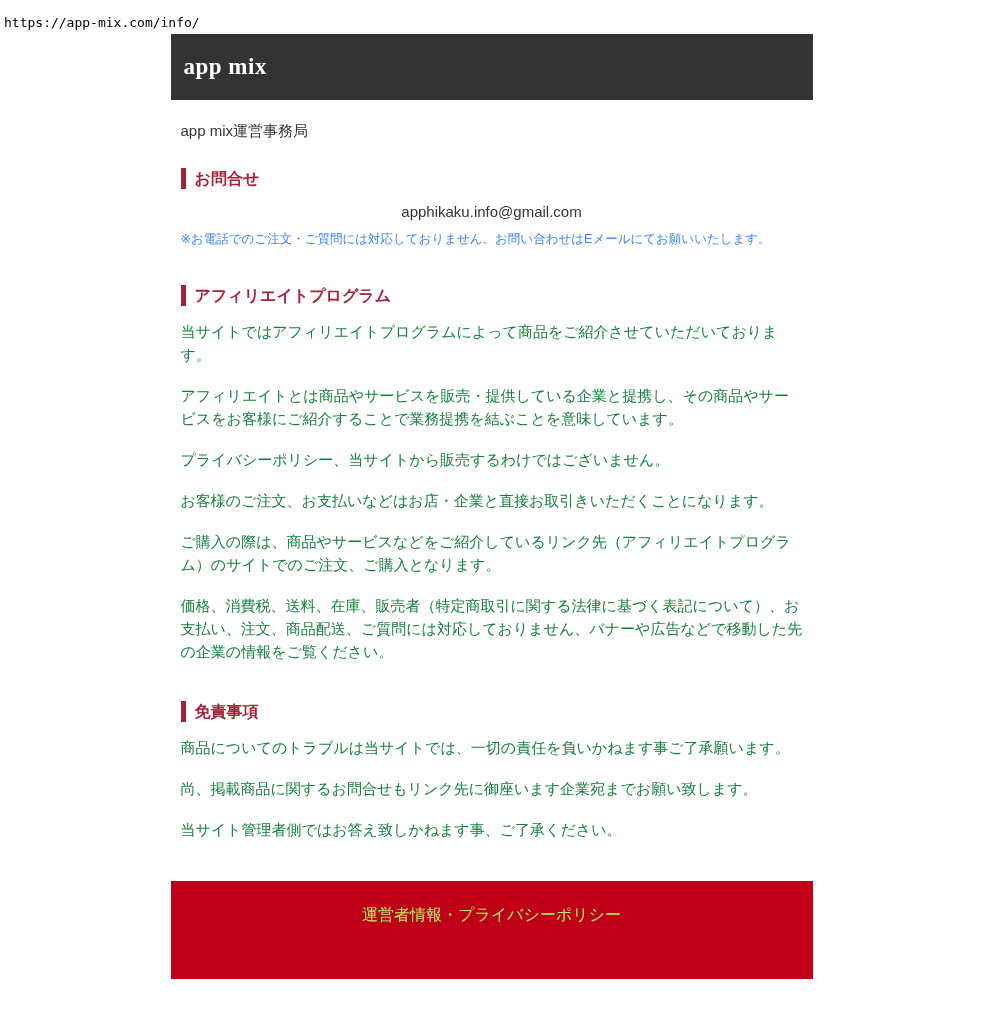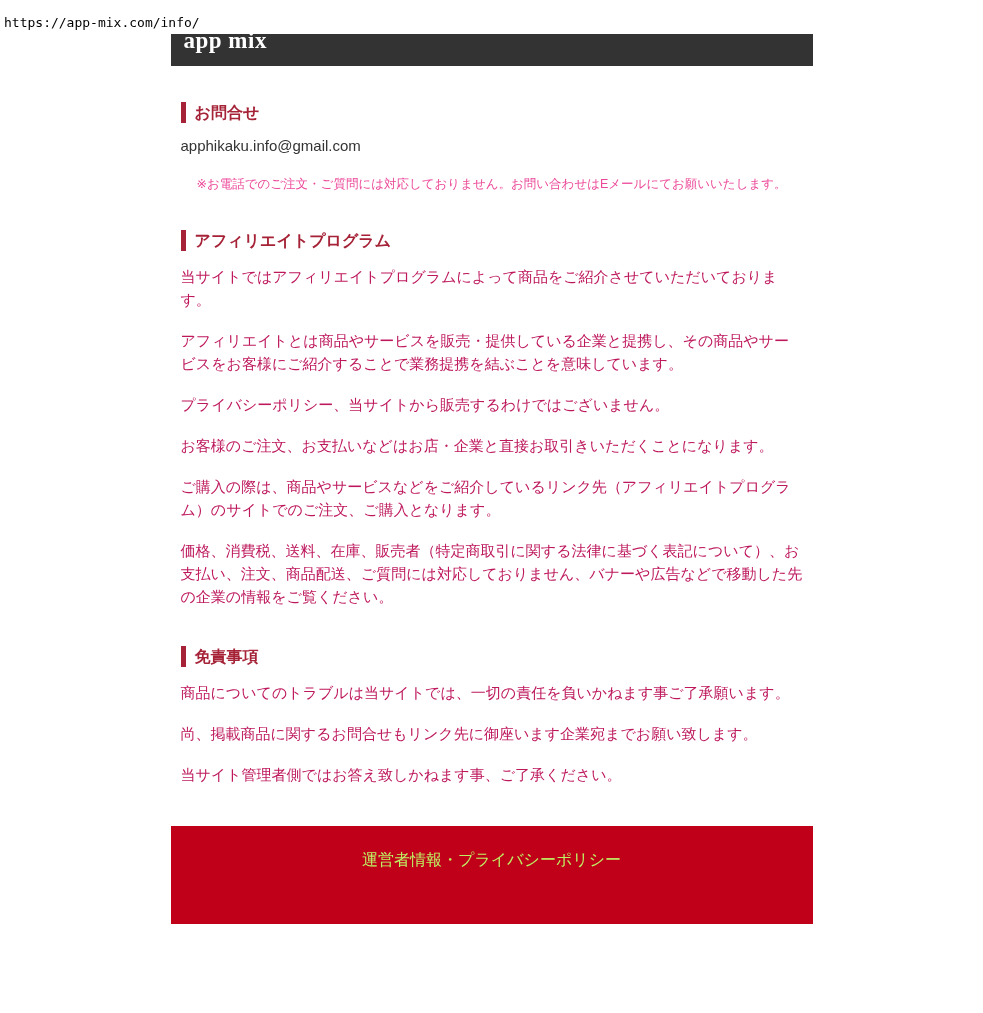--- a/index.html
+++ b/index.html
@@ -18,23 +18,23 @@
     padding: 15px 0 0 4px;
     height: 34px;
     white-space: nowrap;
   }
   .container {
     width: 642px;
     margin: 0 auto;
   }
   .site-header {
     background: #333333;
-    height: 32px;
+    height: 66px;
     display: flex;
-    align-items: flex-end;
+    align-items: center;
     padding: 12px 13px;
   }
   .logo {
     font-family: "Liberation Serif", "DejaVu Serif", serif;
     font-weight: bold;
     font-size: 23px;
     color: #ffffff;
     letter-spacing: 0.5px;
   }
   .content { padding: 0 10px; }
@@ -46,39 +46,39 @@
   }
   .section-heading {
     margin: 38px 0 14px;
     font-size: 16px;
     font-weight: bold;
     color: #a52237;
     border-left: 5px solid #a52237;
     padding-left: 9px;
     line-height: 21px;
   }
-  .section-heading.first { margin-top: 36px; }
+  .section-heading.first { margin-top: 28px; }
   .email {
     font-size: 15px;
     line-height: 18px;
-    margin: 0 0 22px;
+    margin: 0 0 11px;
     color: #333333;
+    text-align: center;
   }
   .note {
     font-size: 12.5px;
     line-height: 15px;
     margin: 4px 0 23px;
-    color: #ec4899;
-    text-align: center;
+    color: #3b82f6;
   }
   .para {
     font-size: 15px;
     line-height: 23px;
     margin: 0 0 18px;
-    color: #be185d;
+    color: #15803d;
   }
   .site-footer {
     margin-top: 40px;
     background: #c00019;
     height: 98px;
     color: #ffffff;
     text-align: center;
     padding-top: 25px;
   }
   .footer-link {
@@ -96,20 +96,21 @@
 <div class="url-text">https://app-mix.com/info/</div>
 
 <div class="container">
 
   <header class="site-header">
     <span class="logo">app mix</span>
   </header>
 
   <main class="content">
 
+    <p class="operator">app mix運営事務局</p>
 
     <section>
       <h2 class="section-heading first">お問合せ</h2>
       <p class="email">apphikaku.info@gmail.com</p>
       <p class="note">※お電話でのご注文・ご質問には対応しておりません。お問い合わせはEメールにてお願いいたします。</p>
     </section>
 
     <section>
       <h2 class="section-heading">アフィリエイトプログラム</h2>
       <p class="para">当サイトではアフィリエイトプログラムによって商品をご紹介させていただいております。</p>

